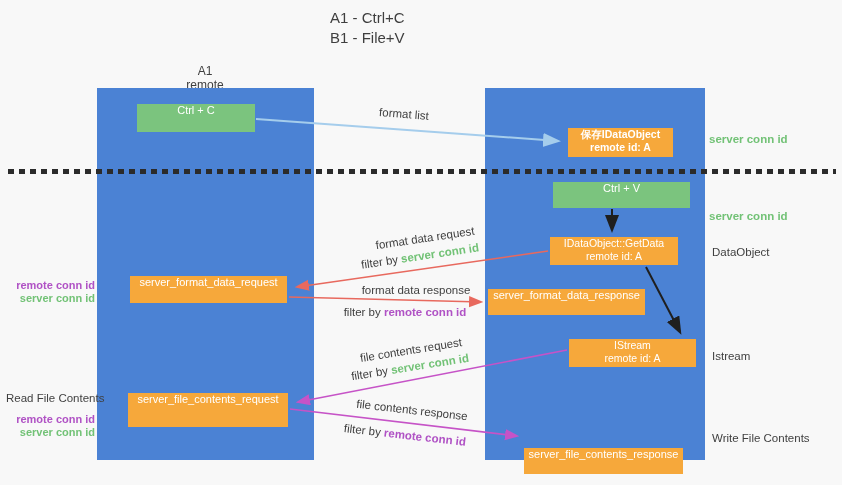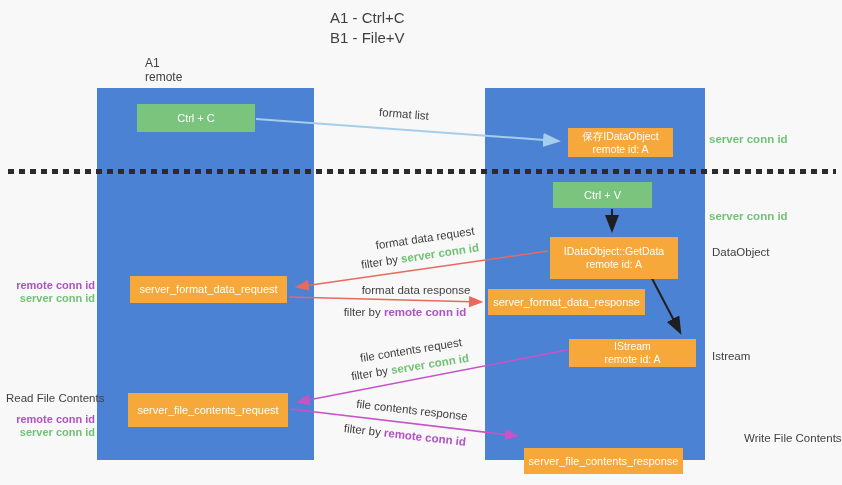--- a/index.html
+++ b/index.html
@@ -7,38 +7,38 @@
   .canvas {
     position: relative; width: 842px; height: 485px;
     background: #f8f8f8; overflow: hidden;
     font-family: "Liberation Sans", sans-serif;
   }
   .title-block {
     position: absolute; left: 330px; top: 8px; width: 180px;
     text-align: left; color: #3f3f3f; font-size: 15px; line-height: 20px;
   }
   .lane-header {
-    position: absolute; width: 120px; text-align: left;
-    color: #3f3f3f; font-size: 12px; line-height: 14px;
+    position: absolute; width: 120px; text-align: center;
+    color: #3f3f3f; font-size: 12px; line-height: 14px; margin-top: 8px;
   }
   .lane-header.left { left: 145px; top: 56px; }
   .lane-header.right { left: 538px; top: 56px; }
   .lane {
     position: absolute; top: 88px; height: 372px; background: #4b82d4;
   }
   .lane.left { left: 97px; width: 217px; }
   .lane.right { left: 485px; width: 220px; }
   .dotted-line {
     position: absolute; left: 8px; top: 169px; width: 828px; height: 5px;
     background: repeating-linear-gradient(90deg, #2b2b2b 0 6px, transparent 6px 11px);
     z-index: 5;
   }
   .node {
     position: absolute; display: flex; flex-direction: column;
-    align-items: center; justify-content: center;
+    align-items: center; justify-content: flex-start;
     color: #ffffff; font-size: 11px; line-height: 13px; text-align: center;
     z-index: 4;
   }
   .node.green { background: #7bc47e; }
   .node.orange { background: #f6a83b; }
   .edge-label {
     position: absolute; text-align: center; color: #3f3f3f;
     font-size: 11.5px; white-space: nowrap; z-index: 6;
   }
   .kw-green { color: #72c276; font-weight: bold; }
@@ -102,30 +102,30 @@
     <line x1="567" y1="350" x2="298" y2="402" stroke="#c653c7" stroke-width="1.6" marker-end="url(#mMagenta)"></line>
     <line x1="290" y1="409" x2="517" y2="436" stroke="#c653c7" stroke-width="1.6" marker-end="url(#mMagenta)"></line>
   </svg>
 
   <div class="dotted-line"></div>
 
   <div class="node green" style="left:137px; top:104px; width:118px; height:28px;">
     <span>Ctrl + C</span>
   </div>
 
-  <div class="node orange" style="left:568px; top:128px; width:105px; height:29px; font-size:10.5px;">
+  <div class="node orange" style="left:568px; top:128px; width:105px; height:29px; font-size:10.5px;font-weight:bold;">
     <span>保存IDataObject</span>
     <span>remote id: A</span>
   </div>
 
-  <div class="node green" style="left:553px; top:182px; width:99px; height:26px;">
+  <div class="node green" style="left:553px; top:182px; width:137px; height:26px;">
     <span>Ctrl + V</span>
   </div>
 
-  <div class="node orange" style="left:550px; top:237px; width:128px; height:42px; font-size:10.5px;">
+  <div class="node orange" style="left:550px; top:237px; width:128px; height:28px; font-size:10.5px;">
     <span>IDataObject::GetData</span>
     <span>remote id: A</span>
   </div>
 
   <div class="node orange" style="left:130px; top:276px; width:157px; height:27px;">
     <span>server_format_data_request</span>
   </div>
 
   <div class="node orange" style="left:488px; top:289px; width:157px; height:26px;">
     <span>server_format_data_response</span>
@@ -173,21 +173,21 @@
     <span>file contents response</span>
   </div>
   <div class="edge-label rot-dn2" style="left:325px; top:429px; width:160px;">
     <span>filter by </span><span class="kw-purple">remote conn id</span>
   </div>
 
   <div class="side-label green" style="left:709px; top:133px;">server conn id</div>
   <div class="side-label green" style="left:709px; top:210px;">server conn id</div>
   <div class="side-label" style="left:712px; top:246px;">DataObject</div>
   <div class="side-label" style="left:712px; top:350px;">Istream</div>
-  <div class="side-label" style="left:712px; top:432px;margin-left:32px;">Write File Contents</div>
+  <div class="side-label" style="left:712px; top:432px;">Write File Contents</div>
 
   <div class="left-pair" style="left:5px; top:279px;">
     <div class="kw-purple">remote conn id</div>
     <div class="kw-green">server conn id</div>
   </div>
 
   <div class="side-label" style="left:6px; top:392px;">Read File Contents</div>
 
   <div class="left-pair" style="left:5px; top:413px;">
     <div class="kw-purple">remote conn id</div>

